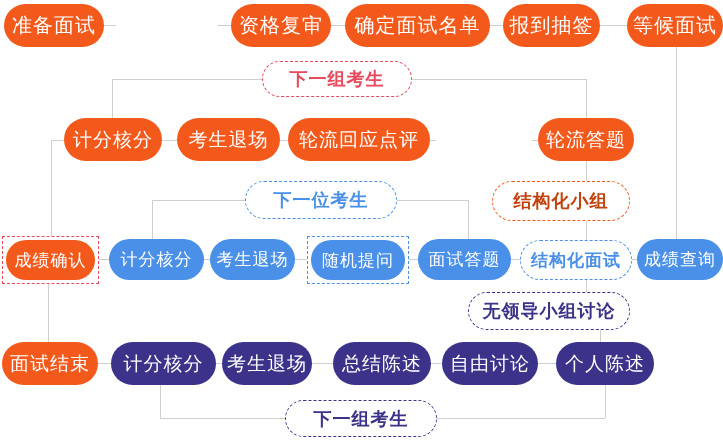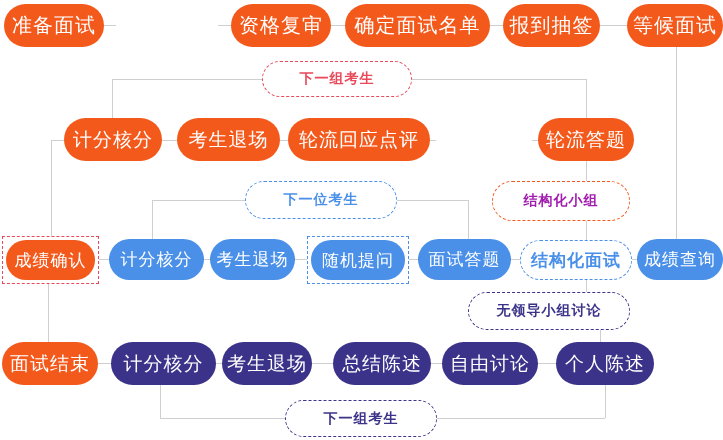--- a/index.html
+++ b/index.html
@@ -11,29 +11,29 @@
         letter-spacing:1px;}
   .orange{background:#F4591C;color:#ffffff;}
   .blue{background:#4A90E8;color:#ffffff;}
   .navy{background:#3B3389;color:#ffffff;}
 
   .dashed-pill{position:absolute;display:flex;align-items:center;justify-content:center;
         border-radius:999px;background:#ffffff;font-weight:bold;white-space:nowrap;
         box-sizing:border-box;letter-spacing:1px;}
   .d-red{border:1px dashed #E8495B;color:#E8495B;}
   .d-blue{border:1px dashed #4A90E8;color:#4A90E8;}
-  .d-orange{border:1px dashed #F4591C;color:#a21caf;}
+  .d-orange{border:1px dashed #F4591C;color:#c2410c;}
   .d-navy{border:1px dashed #3B3389;color:#3B3389;}
 
   .dash-box{position:absolute;box-sizing:border-box;padding:3px;background:#ffffff;}
   .box-red{border:1px dashed #E8495B;}
   .box-blue{border:1px dashed #4A90E8;}
   .dash-box .pill{position:static;width:100%;height:100%;}
 
-  .f20{font-size:20px;} .f19{font-size:19px;} .f18{font-size:14px;} .f17{font-size:17px;}
+  .f20{font-size:20px;} .f19{font-size:19px;} .f18{font-size:18px;} .f17{font-size:17px;}
 
   .lh,.lv{position:absolute;background:#CFCFCF;}
   .lh{height:1px;} .lv{width:1px;}
 </style>
 </head>
 <body>
 
 <div class="stage">
 
   <div class="lh" style="left:104px;top:25px;width:12px"></div>

